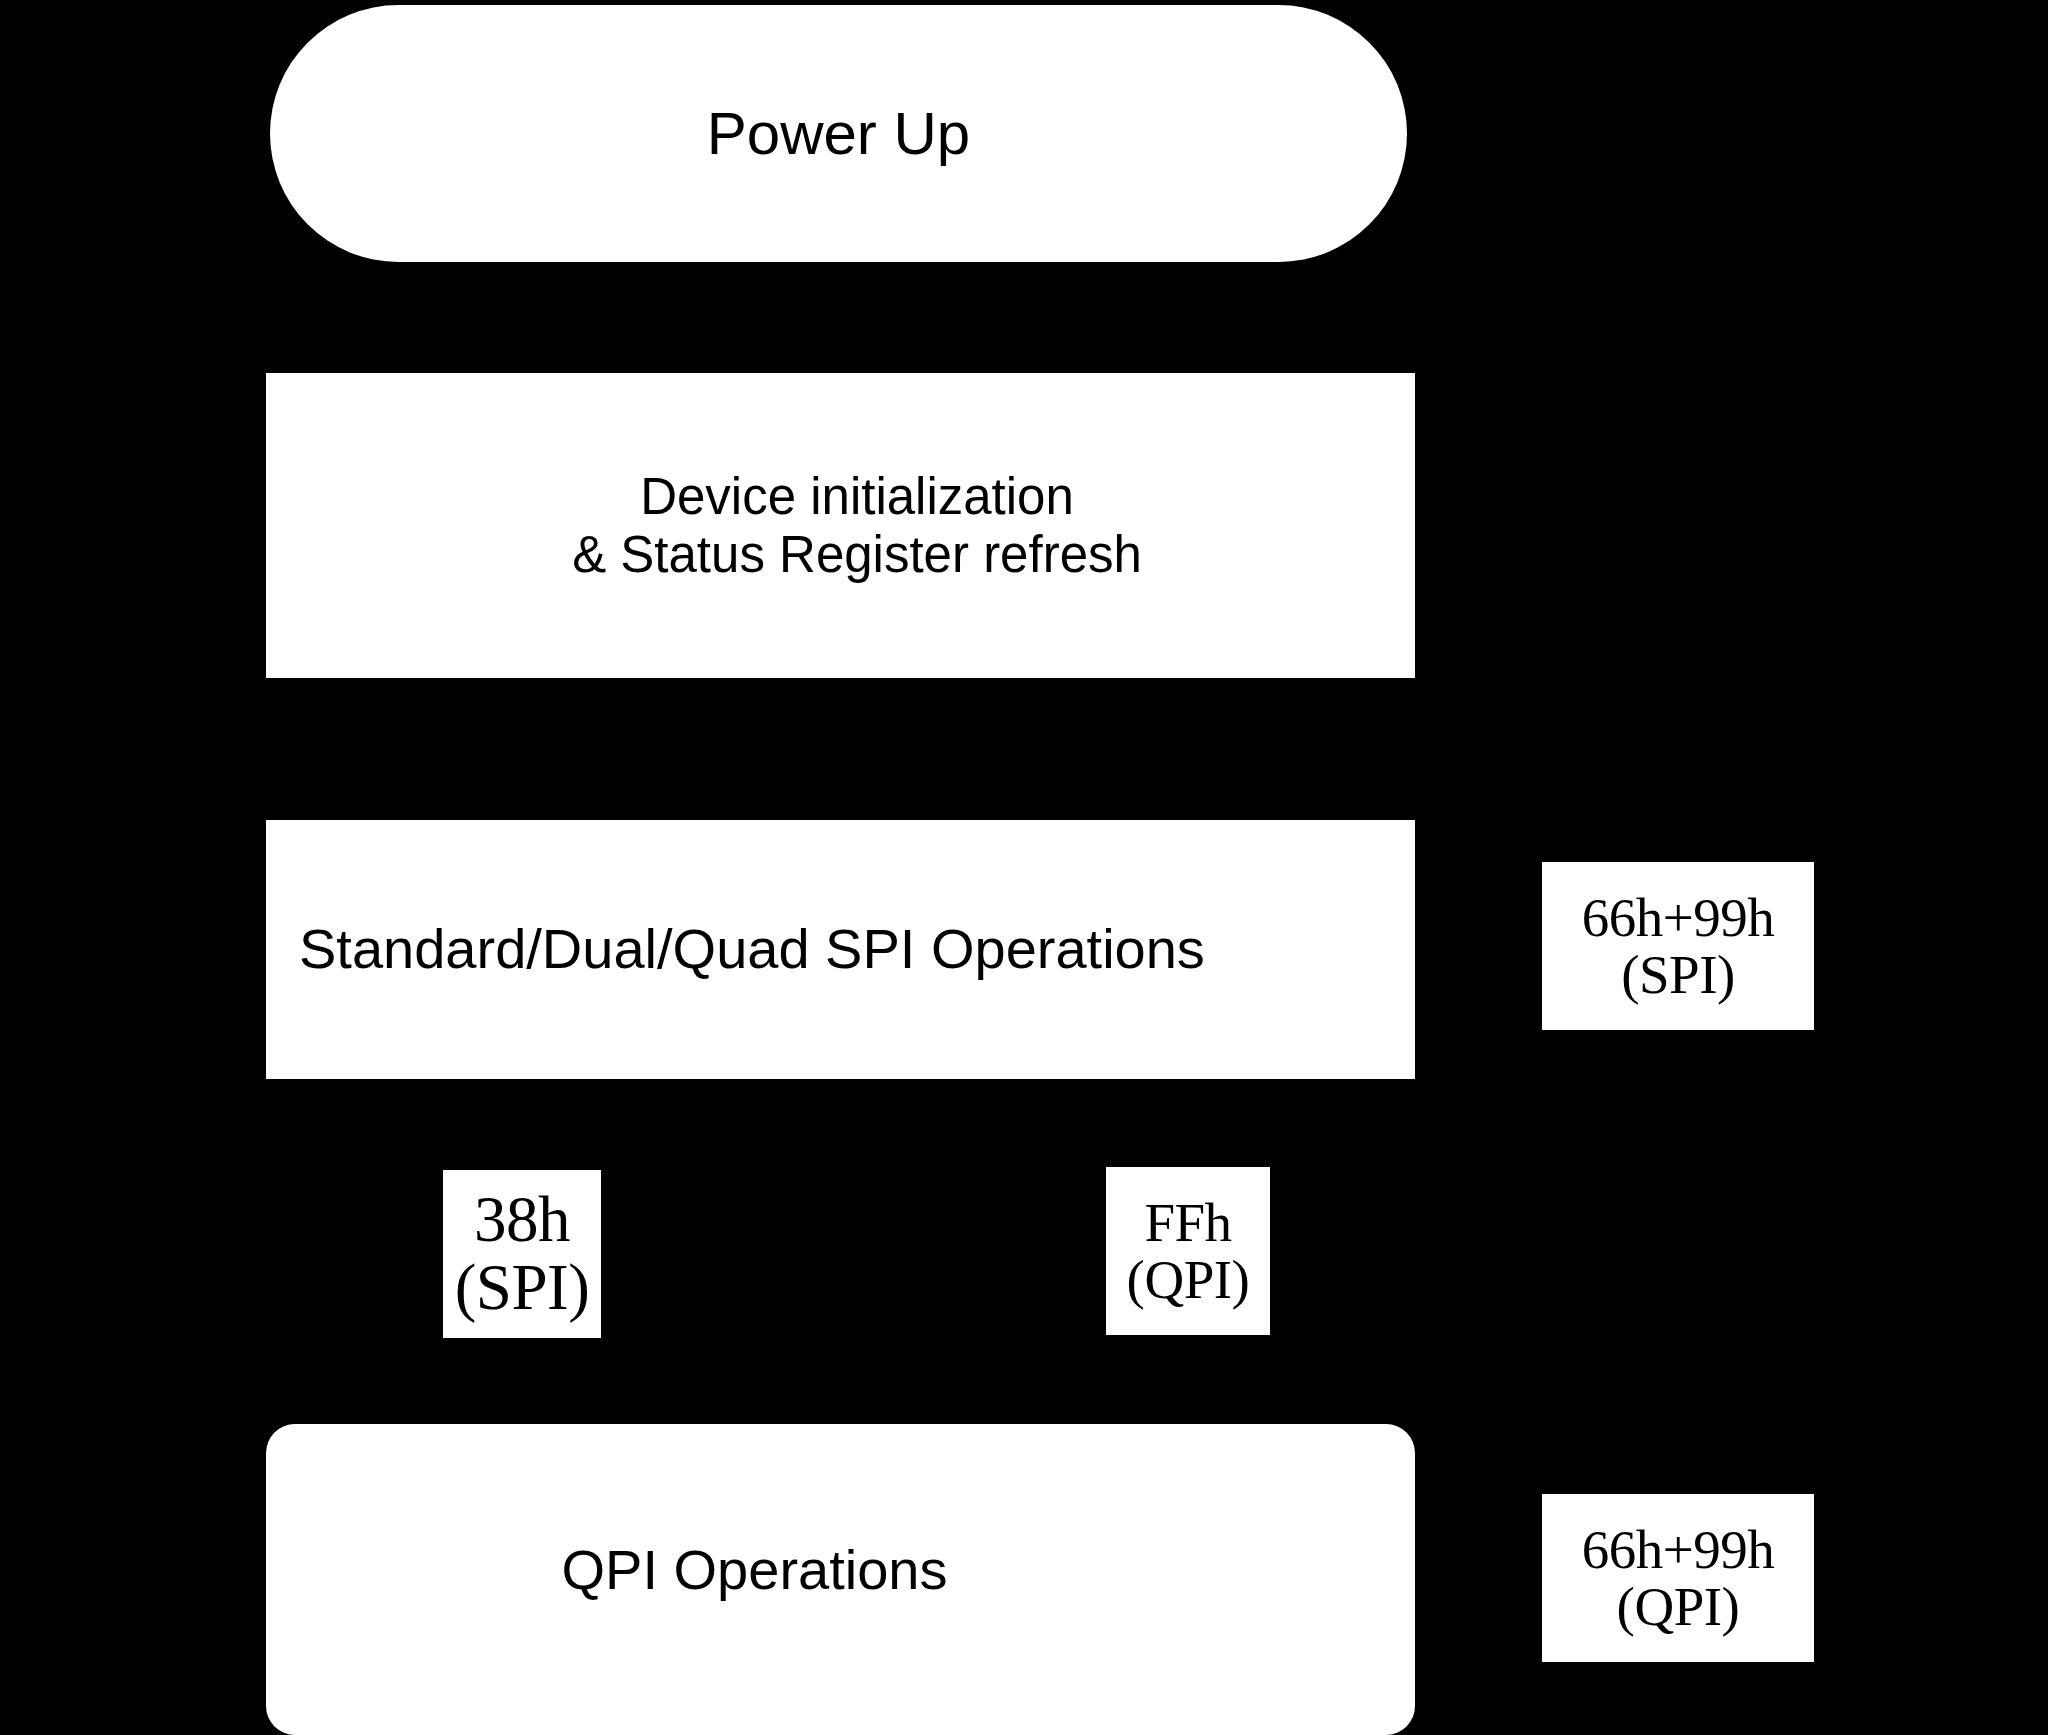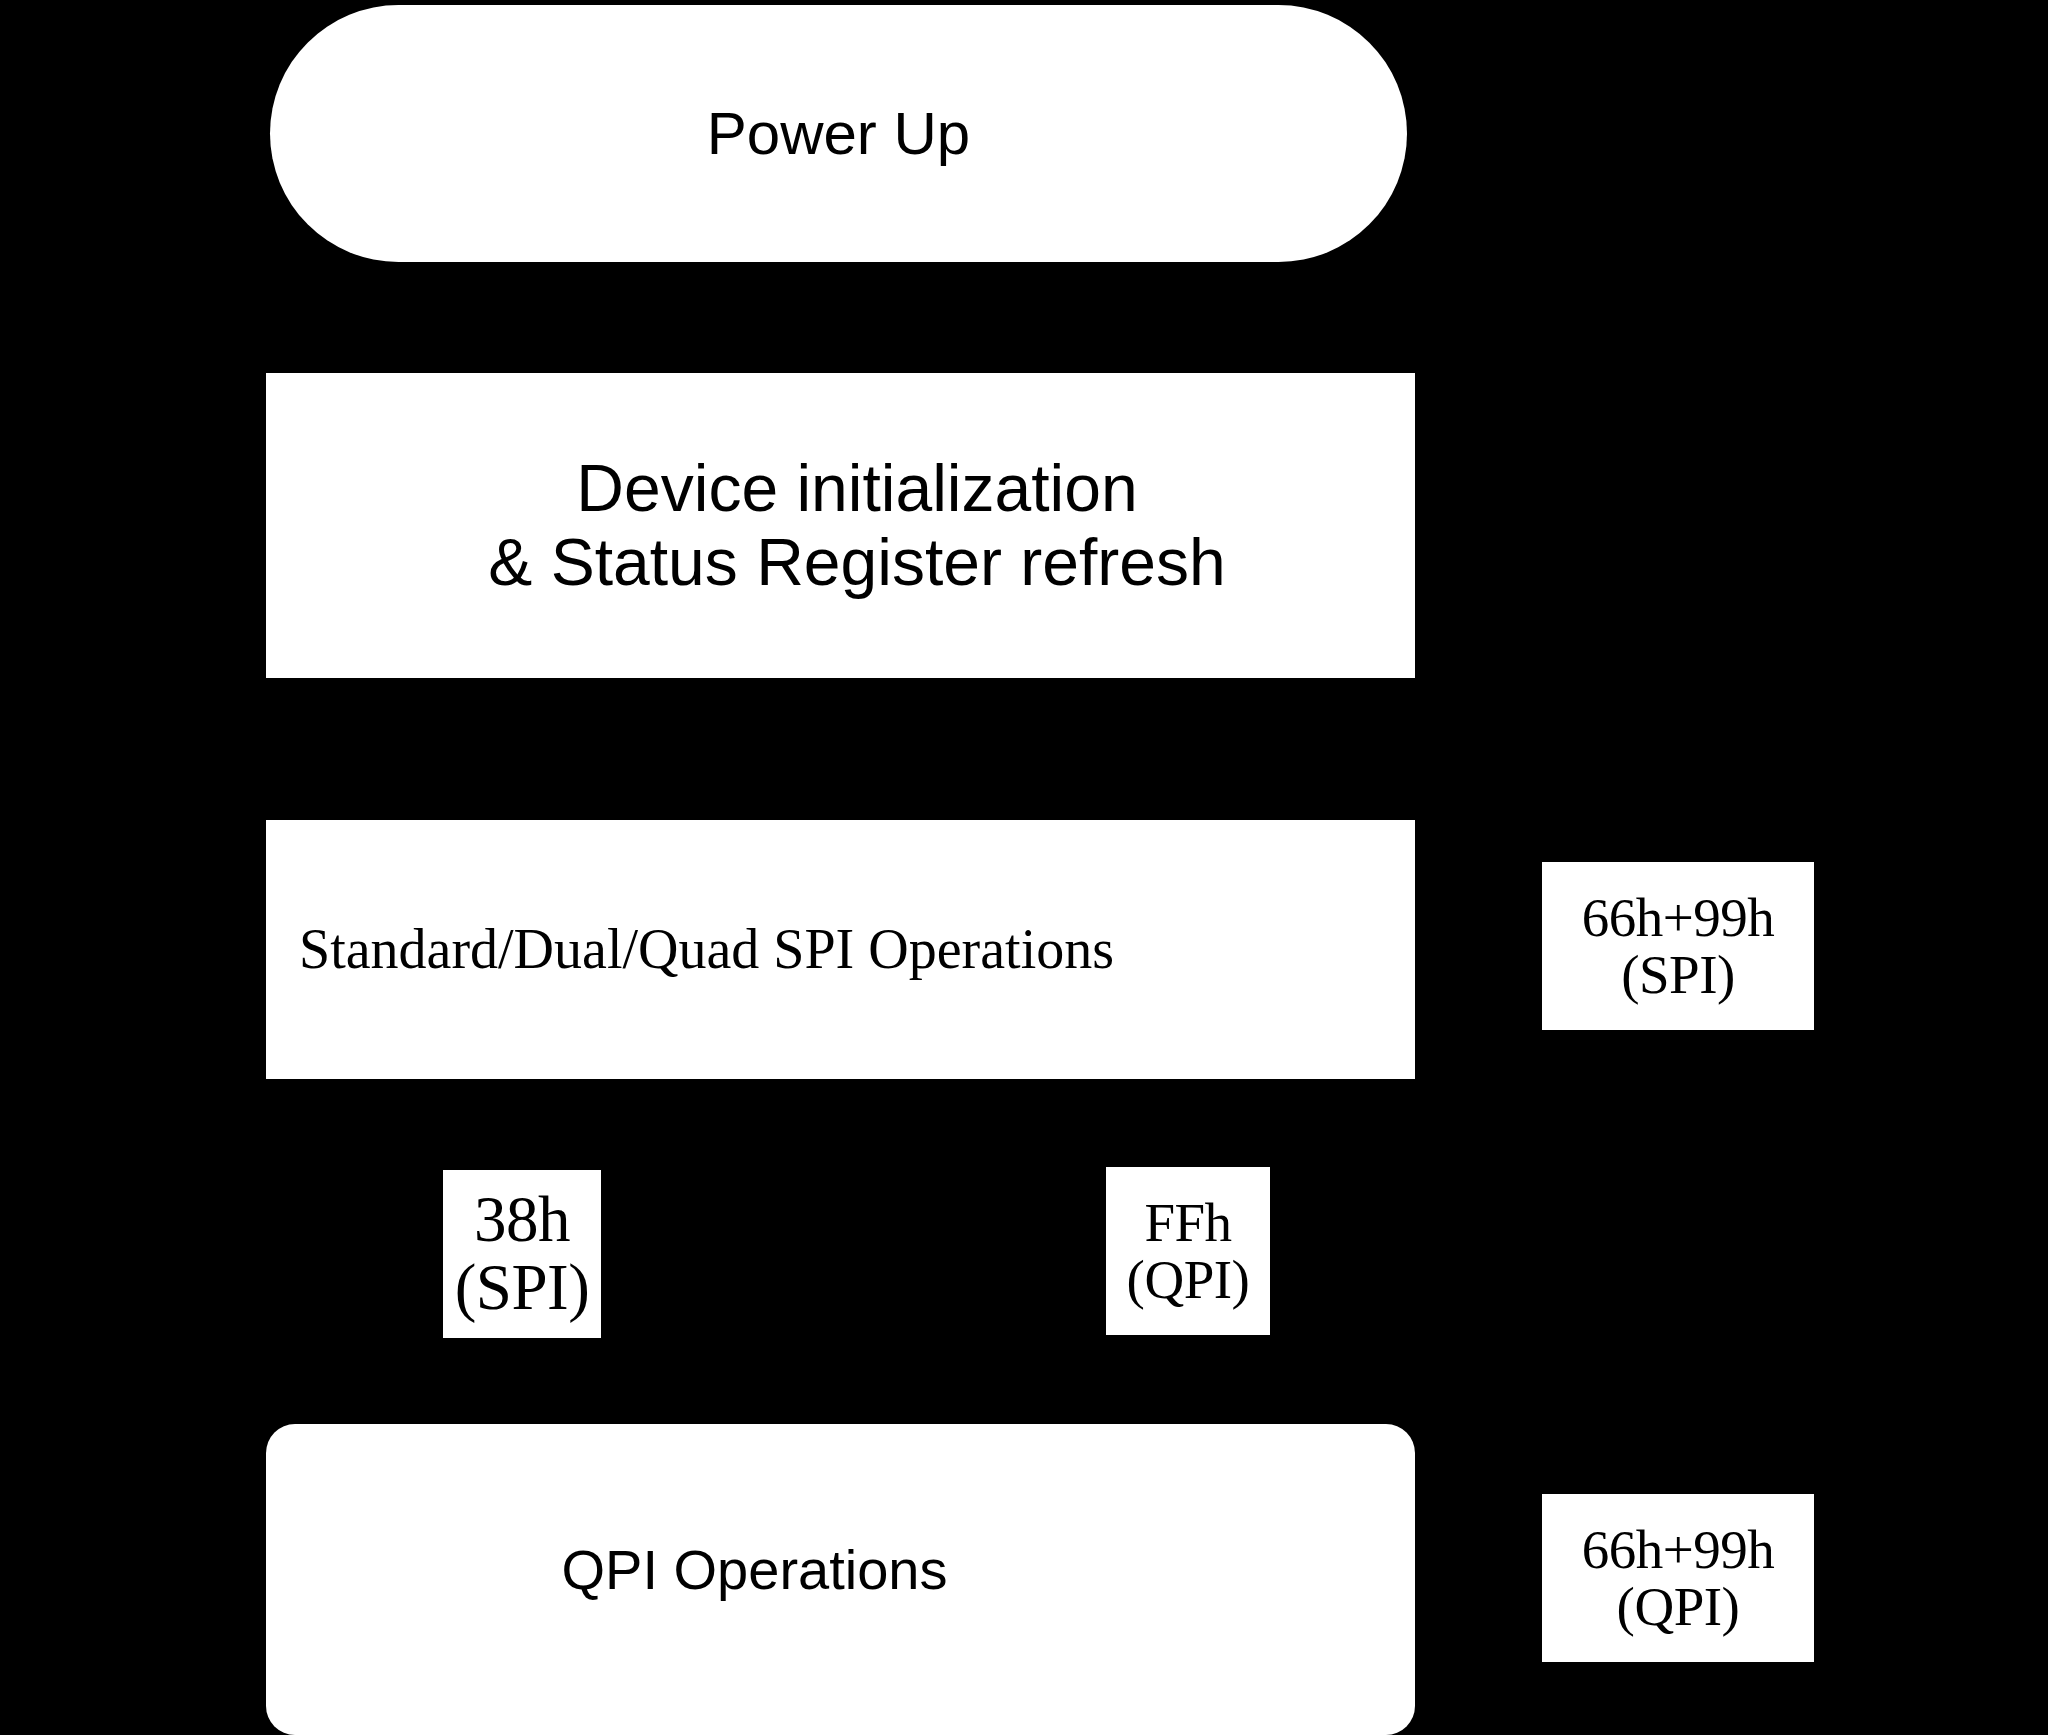--- a/index.html
+++ b/index.html
@@ -62,23 +62,23 @@
     border-right: 13px solid transparent;
     border-top: 20px solid #000000;
   }
   .arrow-up {
     border-left: 13px solid transparent;
     border-right: 13px solid transparent;
     border-bottom: 20px solid #000000;
   }
   
   #node-power-up      { left: 270px;  top: 5px;    width: 1137px; height: 257px; font-size: 60px; }
-  #node-device-init   { left: 266px;  top: 373px;  width: 1149px; height: 305px; font-size: 66px; padding-left: 33px; }
+  #node-device-init   { left: 266px;  top: 373px;  width: 1149px; height: 305px; font-size: 51px; padding-left: 33px; }
   #node-spi-ops       { left: 266px;  top: 820px;  width: 1149px; height: 259px; font-size: 56px;
-                        justify-content: flex-start; padding-left: 33px; font-family: Liberation Serif, serif; }
+                        justify-content: flex-start; padding-left: 33px; }
   #node-qpi-ops       { left: 266px;  top: 1424px; width: 1149px; height: 311px; font-size: 56px;
                         align-items: flex-start; padding-top: 115px; padding-right: 172px; border-radius: 29px; }
 
   #label-66-99-spi    { left: 1542px; top: 862px;  width: 272px; height: 168px; font-size: 55px; }
   #label-38h-spi      { left: 443px;  top: 1170px; width: 158px; height: 168px; font-size: 65px; }
   #label-ffh-qpi      { left: 1106px; top: 1167px; width: 164px; height: 168px; font-size: 55px; }
   #label-66-99-qpi    { left: 1542px; top: 1494px; width: 272px; height: 168px; font-size: 55px; }
 
   
   #conn-powerup-init  { left: 834px;  top: 262px;  width: 6px;  height: 111px; }

